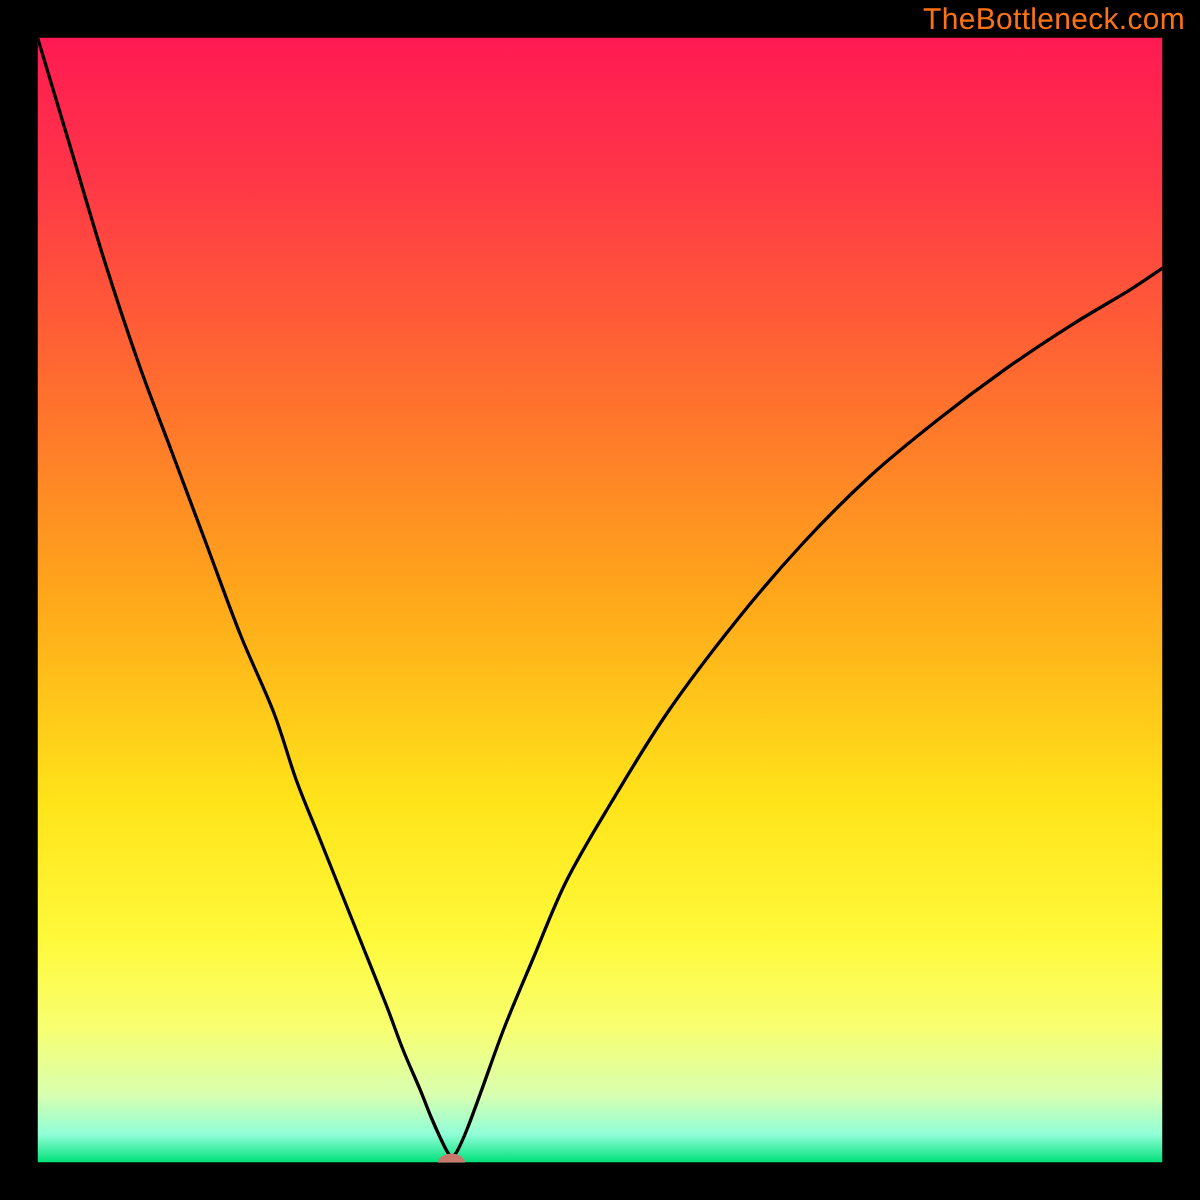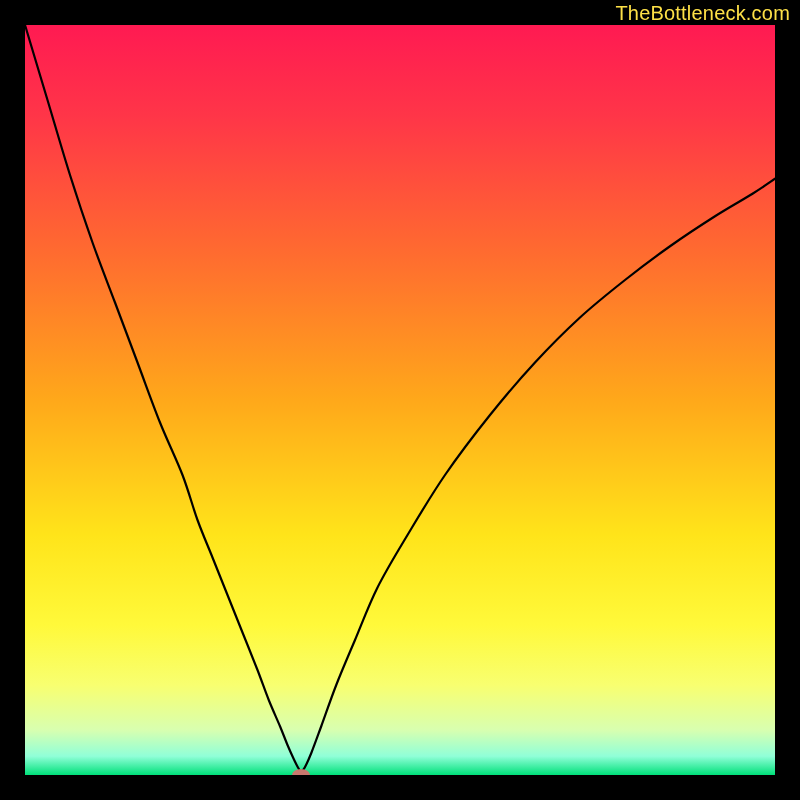--- a/index.html
+++ b/index.html
@@ -16,21 +16,21 @@
     left: 0;
     top: 0;
     width: 800px;
     height: 800px;
     background: #000;
   }
   .watermark {
     position: absolute;
     top: 2px;
     right: 10px;
-    color: #fde047;
+    color: #f97316;
     font-size: 20px;
     font-weight: 500;
     letter-spacing: 0.2px;
     user-select: none;
   }
   .plot-wrap {
     position: absolute;
     left: 25px;
     top: 25px;
     width: 750px;

